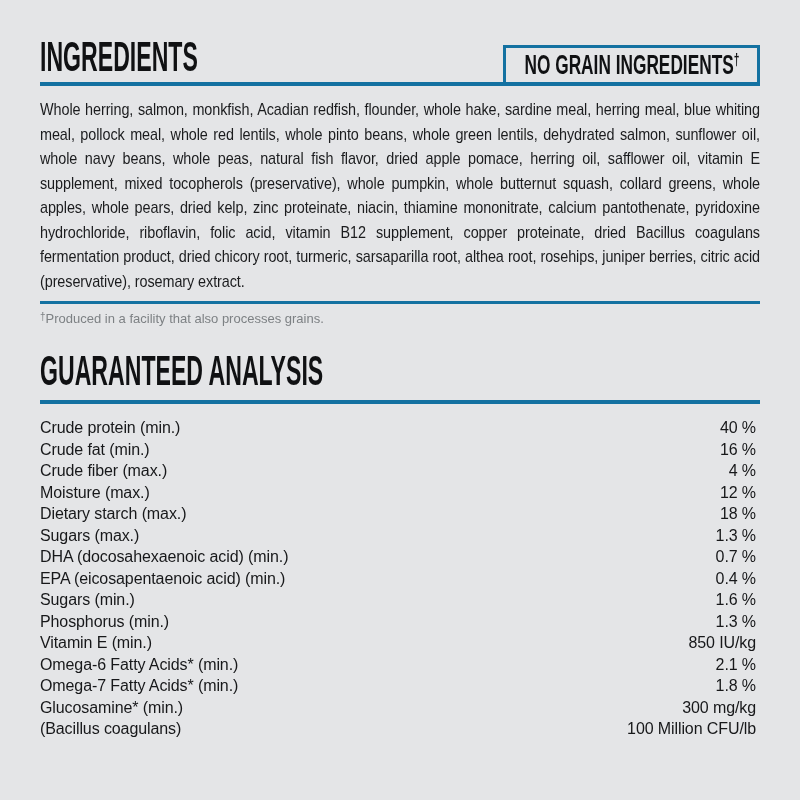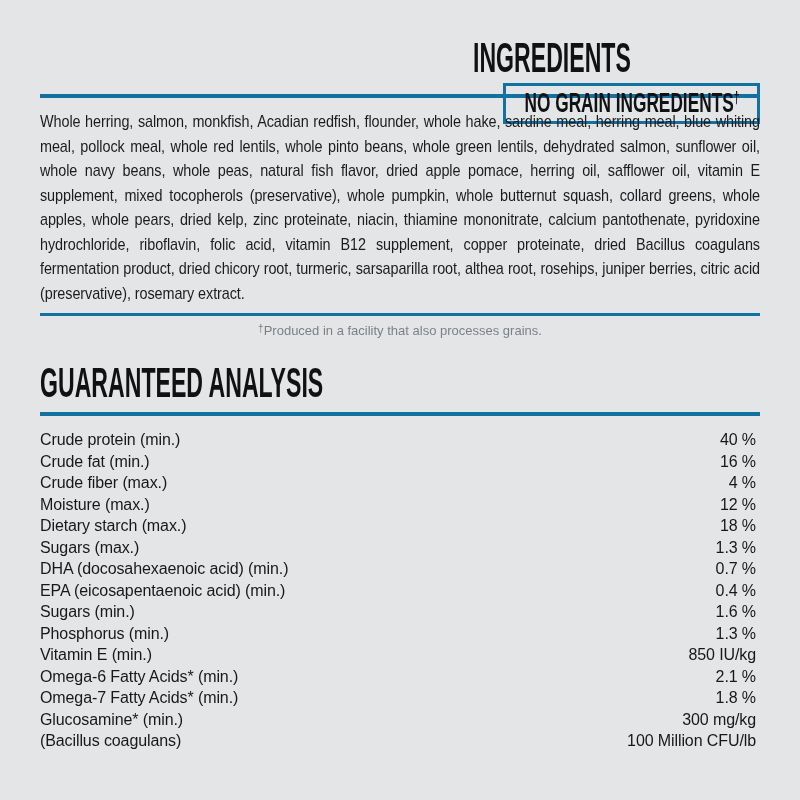--- a/index.html
+++ b/index.html
@@ -23,23 +23,22 @@
   }
 
   
   .section-header {
     display: flex;
     justify-content: space-between;
     align-items: flex-end;
     border-bottom: 4px solid var(--accent, #1371a1);
   }
   .header-ingredients {
-    margin-top: 37px;
+    margin-top: 25px;
     height: 57px;
-    flex-direction: column;
   }
   .display-title {
     display: inline-block;
     font-size: 42px;
     font-weight: bold;
     line-height: 1;
     letter-spacing: 0;
     color: #101113;
     transform: scaleX(0.55);
     transform-origin: left bottom;
@@ -98,21 +97,20 @@
     height: 3px;
     background: var(--accent, #1371a1);
     margin-top: 9px;
   }
 
   .footnote {
     margin-top: 5px;
     font-size: 13px;
     line-height: 16px;
     color: #7d8184;
-    text-align: center;
   }
   .footnote sup {
     font-size: 10px;
     vertical-align: 3px;
   }
 
   
   .header-analysis {
     margin-top: 27px;
     height: 46px;

